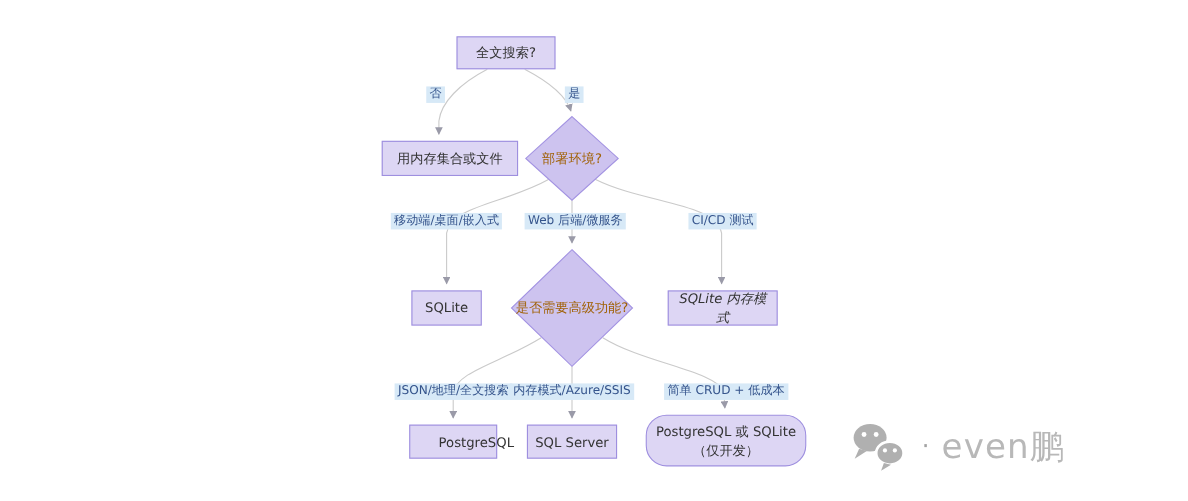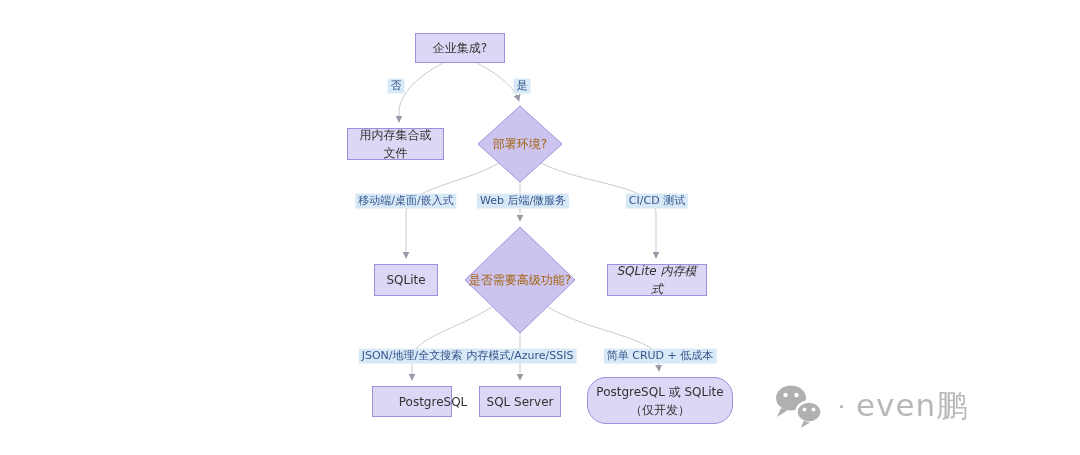--- a/index.html
+++ b/index.html
@@ -100,23 +100,23 @@
     <path class="edge-path" marker-end="url(#arrow)" d="M 520 182 L 520 221"></path>
     <path class="edge-path" marker-end="url(#arrow)" d="M 541 163 C 585 185 650 184 656 212 L 656 258"></path>
     <path class="edge-path" marker-end="url(#arrow)" d="M 492 307 C 455 330 416 337 412 357 L 412 380"></path>
     <path class="edge-path" marker-end="url(#arrow)" d="M 520 333 L 520 380"></path>
     <path class="edge-path" marker-end="url(#arrow)" d="M 548 307 C 585 330 650 337 658 356 L 659 371"></path>
 
     <polygon class="diamond" points="520,106 562,144 520,182 478,144"></polygon>
     <polygon class="diamond" points="520,227 575,280 520,333 465,280"></polygon>
   </svg>
 
-  <div class="node" style="left:415px; top:33px; width:90px; height:30px;">企业集成?</div>
+  <div class="node" style="left:415px; top:33px; width:90px; height:30px;">全文搜索?</div>
 
-  <div class="node" style="left:347px; top:128px; width:97px; height:32px;">用内存集合或文件</div>
+  <div class="node" style="left:347px; top:128px; width:124px; height:32px;">用内存集合或文件</div>
 
   <div class="node" style="left:374px; top:264px; width:64px; height:32px;">SQLite</div>
 
   <div class="node" style="left:607px; top:264px; width:100px; height:32px;font-style:italic;">SQLite 内存模式</div>
 
   <div class="node" style="left:372px; top:386px; width:80px; height:31px;padding-left:48px;">PostgreSQL</div>
 
   <div class="node" style="left:479px; top:386px; width:82px; height:31px;">SQL Server</div>
 
   <div class="node" style="left:587px; top:377px; width:146px; height:47px;border-radius:19px;">PostgreSQL 或 SQLite（仅开发）</div>

